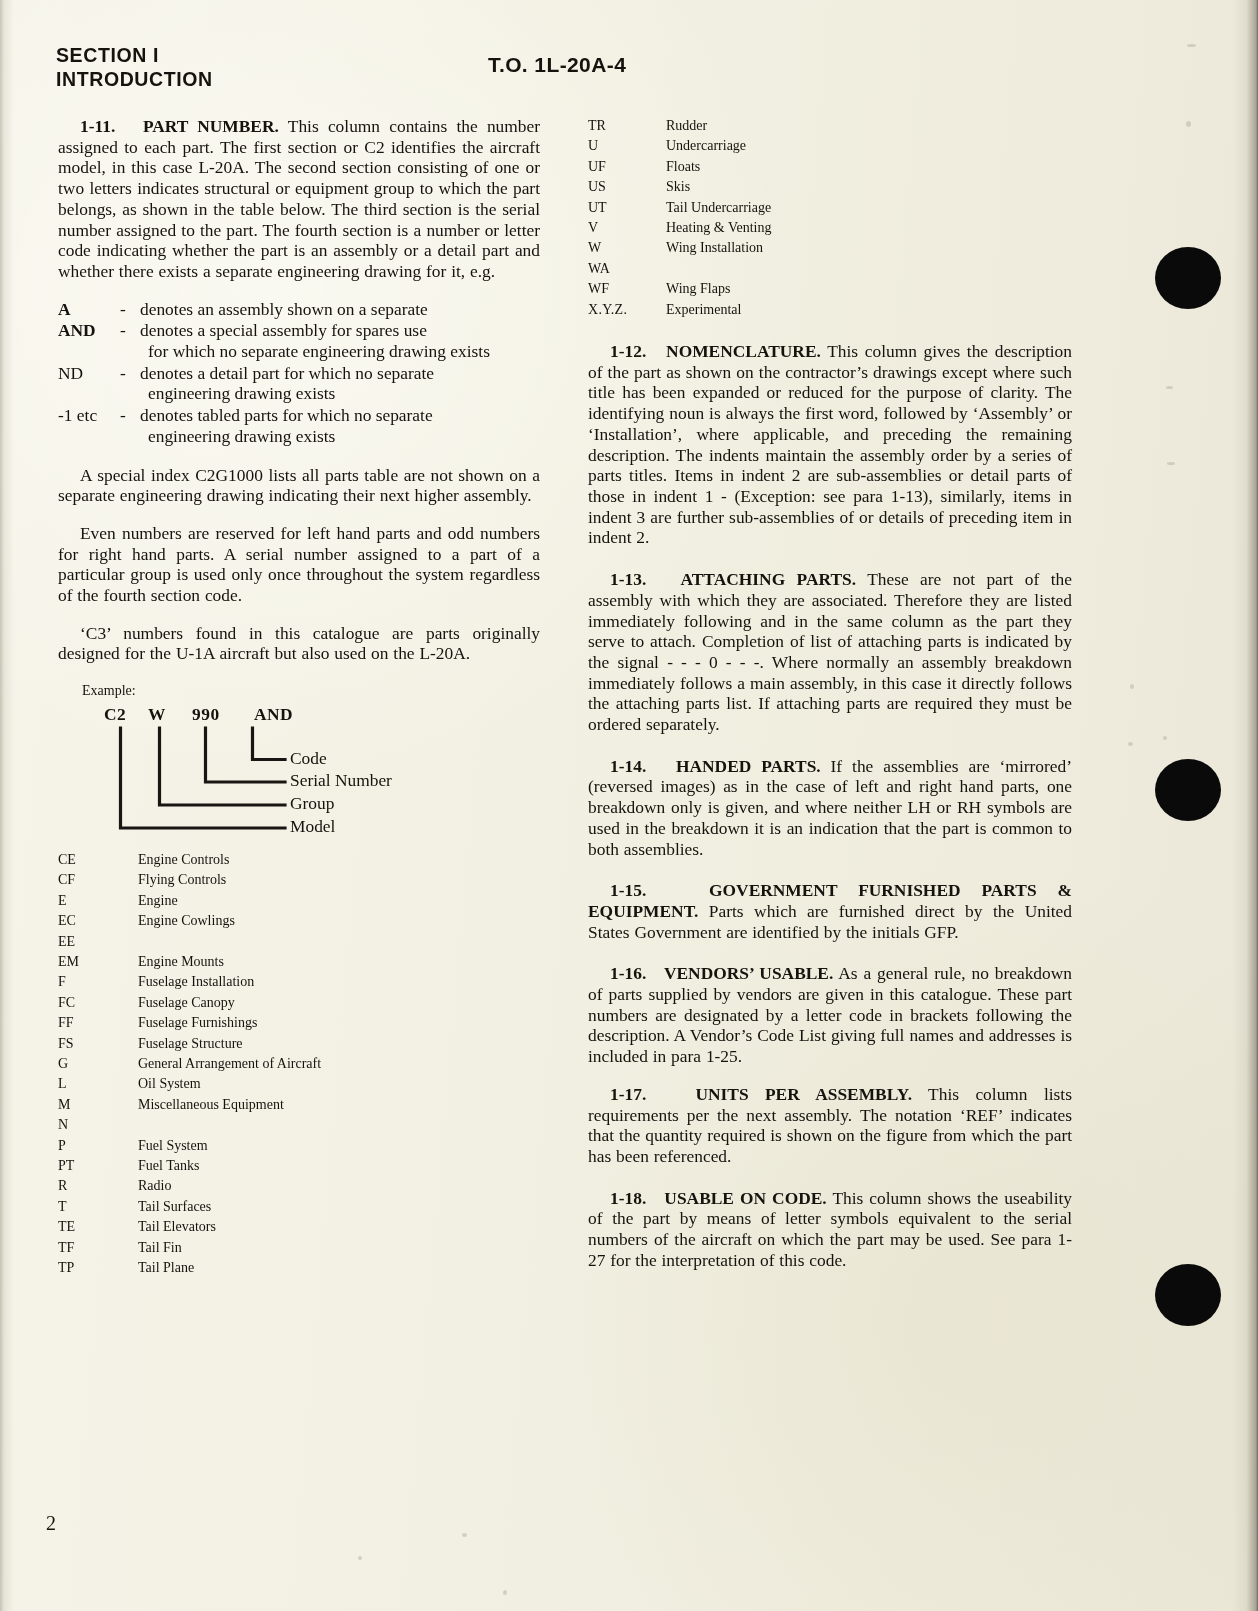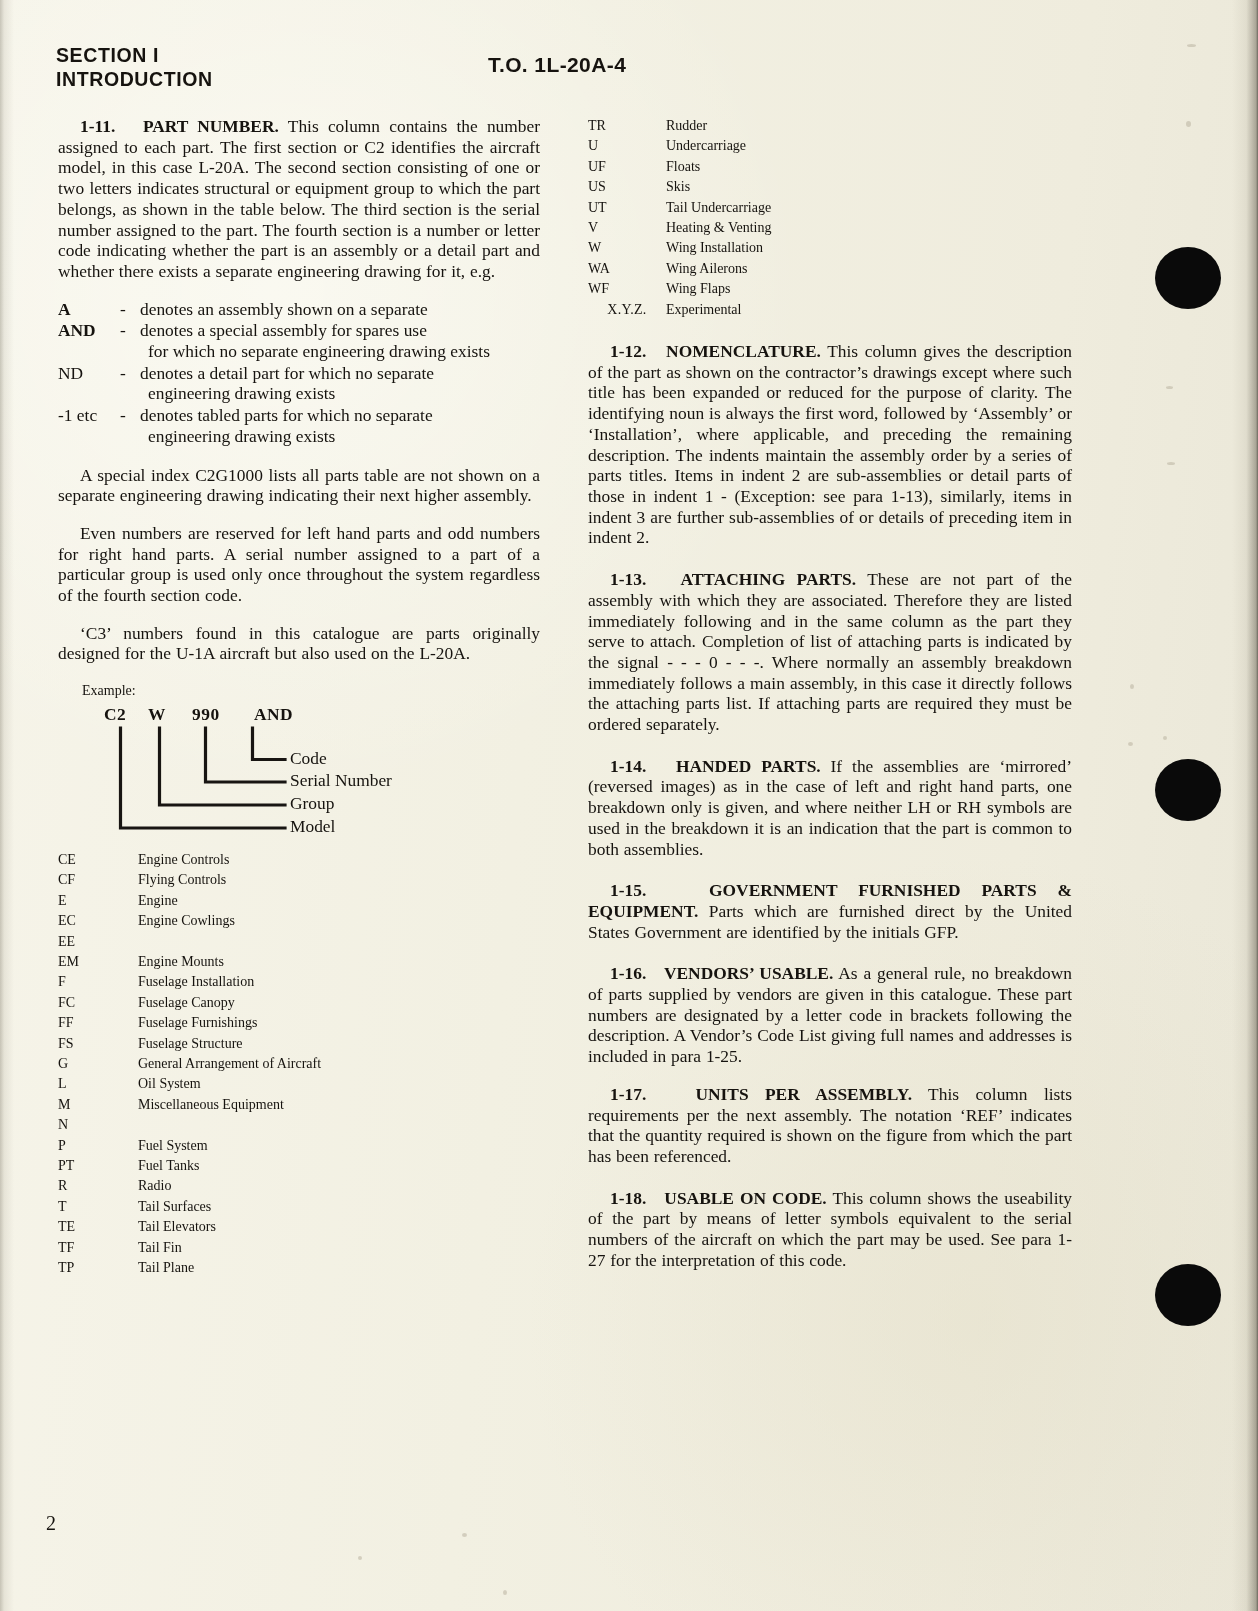--- a/index.html
+++ b/index.html
@@ -148,21 +148,21 @@
   .codetable { margin-top: 14px; }
   .coderow {
     display: flex;
     line-height: 20.4px;
     font-size: 14px;
   }
   .code-key {
     width: 80px;
     flex: 0 0 80px;
   }
-  .code-key.wide { letter-spacing: 0.3px; text-align: center; }
+  .code-key.wide { letter-spacing: 0.3px; }
   .code-val { flex: 1 1 auto; }
 
   .codetable.right-col { margin-top: 0; }
   .codetable.right-col .code-key { width: 78px; flex: 0 0 78px; }
 
   
   .pagenum {
     position: absolute;
     left: 46px;
     top: 1512px;
@@ -393,21 +393,20 @@
       <div class="coderow">
           <div class="code-key">V</div>
           <div class="code-val">Heating &amp; Venting</div>
         </div>
       <div class="coderow">
           <div class="code-key">W</div>
           <div class="code-val">Wing Installation</div>
         </div>
       <div class="coderow">
           <div class="code-key">WA</div>
-          <div class="code-val">Wing Ailerons</div>
         </div>
       <div class="coderow">
           <div class="code-key">WF</div>
           <div class="code-val">Wing Flaps</div>
         </div>
       <div class="coderow">
           <div class="code-key wide">X.Y.Z.</div>
           <div class="code-val">Experimental</div>
         </div>
     </div>

